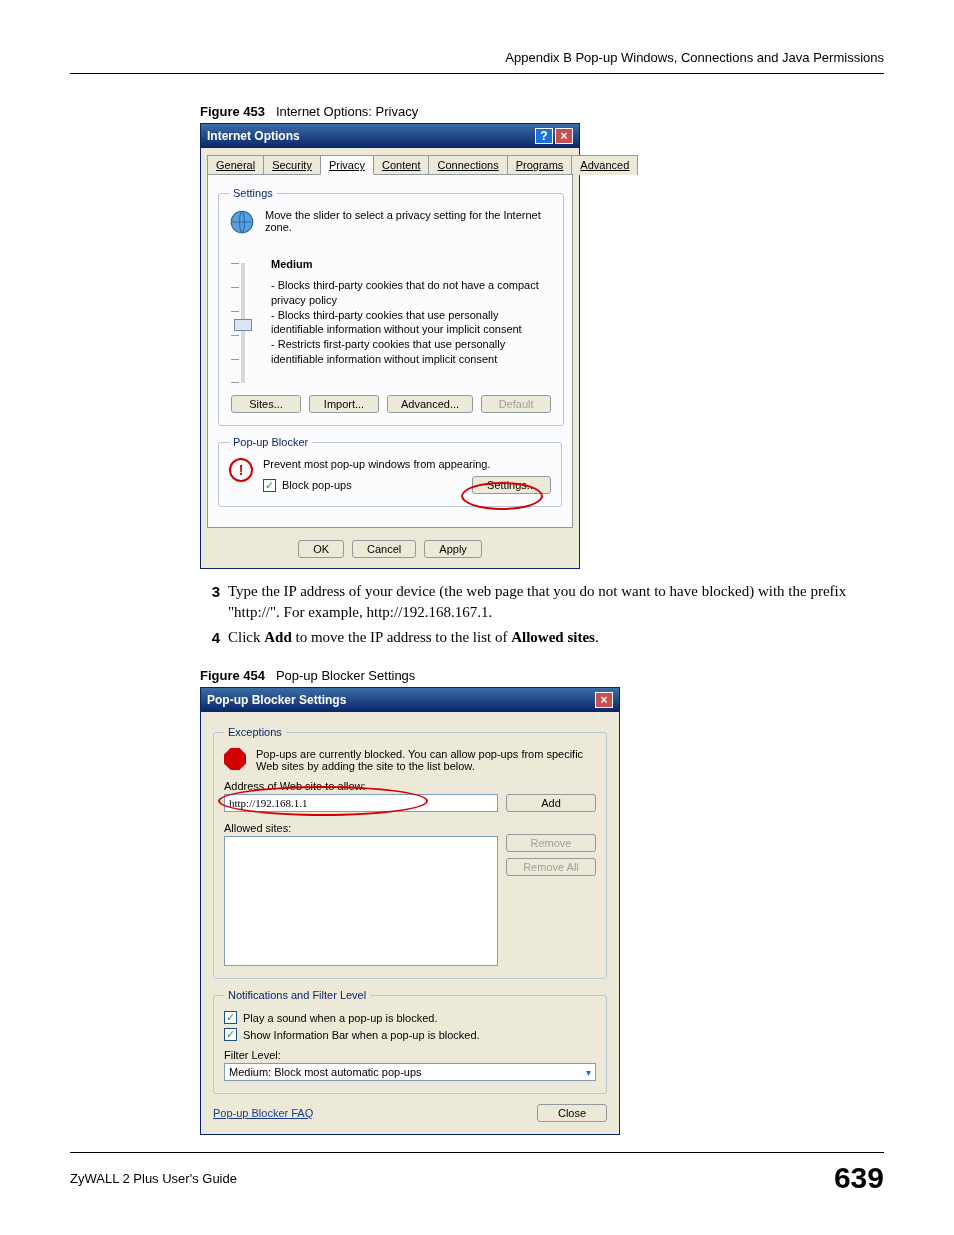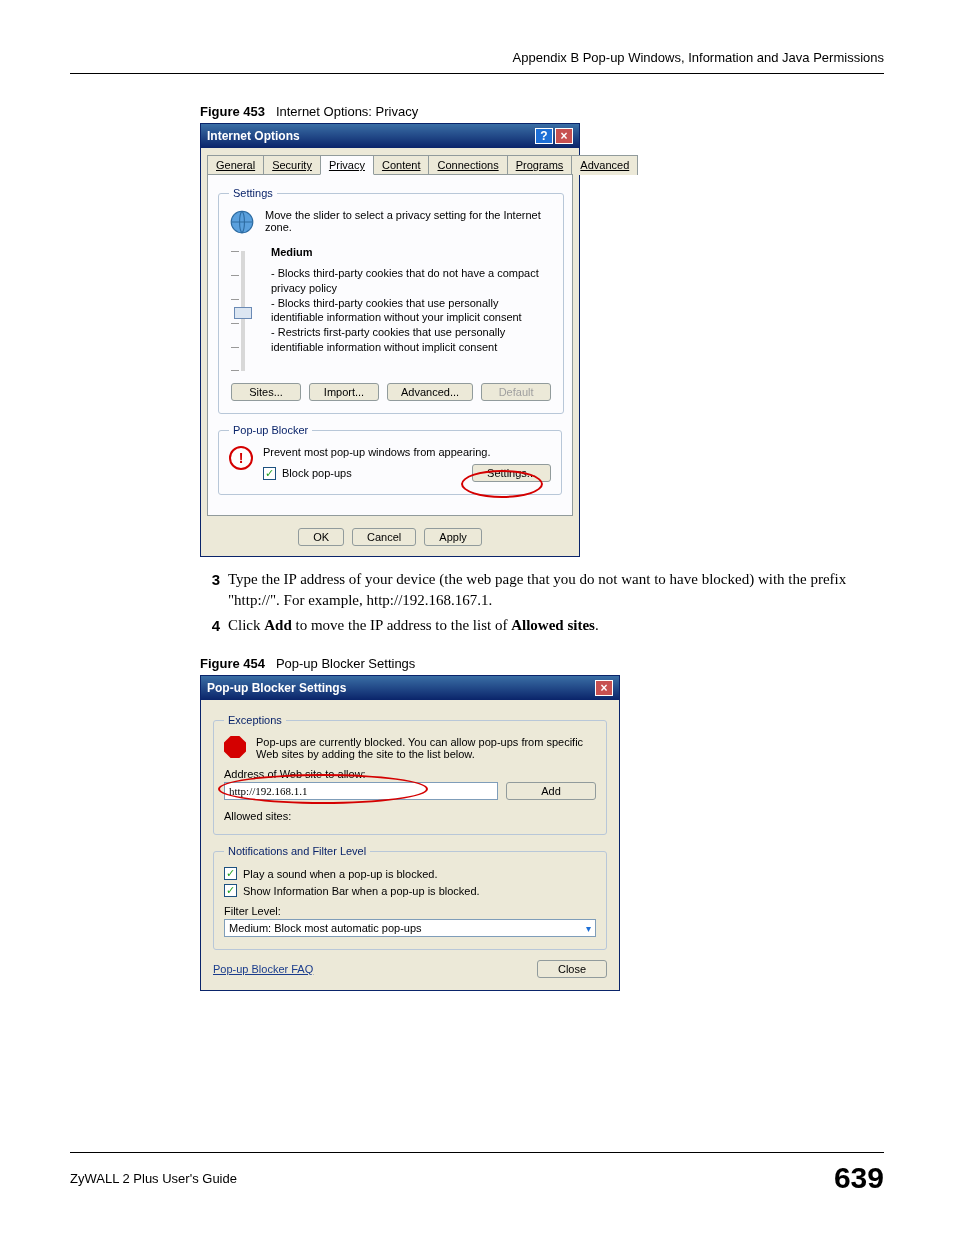--- a/index.html
+++ b/index.html
@@ -112,21 +112,21 @@
   .slider .ticks span {
     position:absolute; width:8px; height:1px; background:#999; left:-2px;
   }
   .slider .thumb {
     position:absolute; left:1px; top:56px;
     width:18px; height:12px; background:#dce6f2;
     border:1px solid #6a8ab5;
   }
 
   .flex { display:flex; }
-  .medium-body { display:flex; gap:10px; align-items:flex-start; margin-top:10px; }
+  .medium-body { display:flex; gap:10px; align-items:flex-start; margin-top:22px; }
   .medium-body .txt { font-size:11px; line-height:1.35; }
   .medium-body .txt b { font-weight:bold; display:block; margin-bottom:6px; }
   .btn-row-wide { display:flex; justify-content:space-between; gap:8px; margin-top:12px; padding: 0 2px; }
   .btn-row-wide .xp-btn { padding:2px 13px; min-width:70px; }
 
   .popup-blocker-row { display:flex; gap:10px; align-items:flex-start; }
   .chk { display:flex; align-items:center; gap:6px; font-size:11px; }
   .chkbox { width:13px; height:13px; border:1px solid #1c5180; background:#fff; display:inline-flex; align-items:center; justify-content:center; color:#21a121; font-size:11px; line-height:1;}
   .popup-ctrl-row { display:flex; align-items:center; justify-content:space-between; margin-top:6px; }
 
@@ -200,21 +200,21 @@
     width:22px; height:22px; flex:none;
     background:#d40000;
     position:relative;
     clip-path: polygon(30% 0,70% 0,100% 30%,100% 70%,70% 100%,30% 100%,0 70%,0 30%);
   }
 
 </style>
 </head>
 <body>
 
-<div class="page-header">Appendix B Pop-up Windows, Information and Java Permissions</div>
+<div class="page-header">Appendix B Pop-up Windows, Connections and Java Permissions</div>
 
 <div class="fig-caption">
   <b>Figure 453</b>
   &nbsp;&nbsp;<span>Internet Options: Privacy</span>
 </div>
 
 <div class="dialog" style="width:380px;">
   <div class="titlebar">
     <span>Internet Options</span>
     <span class="btns">
@@ -332,20 +332,29 @@
         <div class="col" style="position:relative;">
           <input class="input-text" value="http://192.168.1.1" style="">
           <span class="ring" style="left:-6px; top:-8px; width:210px; height:30px;"></span>
         </div>
         <div class="right-col">
           <button class="xp-btn">Add</button>
         </div>
       </div>
 
       <div class="label" style="margin-top:10px;">Allowed sites:</div>
+      <div class="row2">
+        <div class="col">
+          <div class="listbox"></div>
+        </div>
+        <div class="right-col">
+          <button class="xp-btn disabled">Remove</button>
+          <button class="xp-btn disabled">Remove All</button>
+        </div>
+      </div>
     </fieldset>
 
     <fieldset>
       <legend>Notifications and Filter Level</legend>
       <label class="chk" style="margin-bottom:4px;">
         <span class="chkbox">✓</span>
         <span>Play a sound when a pop-up is blocked.</span>
       </label>
       <label class="chk" style="margin-bottom:8px;">
         <span class="chkbox">✓</span>

